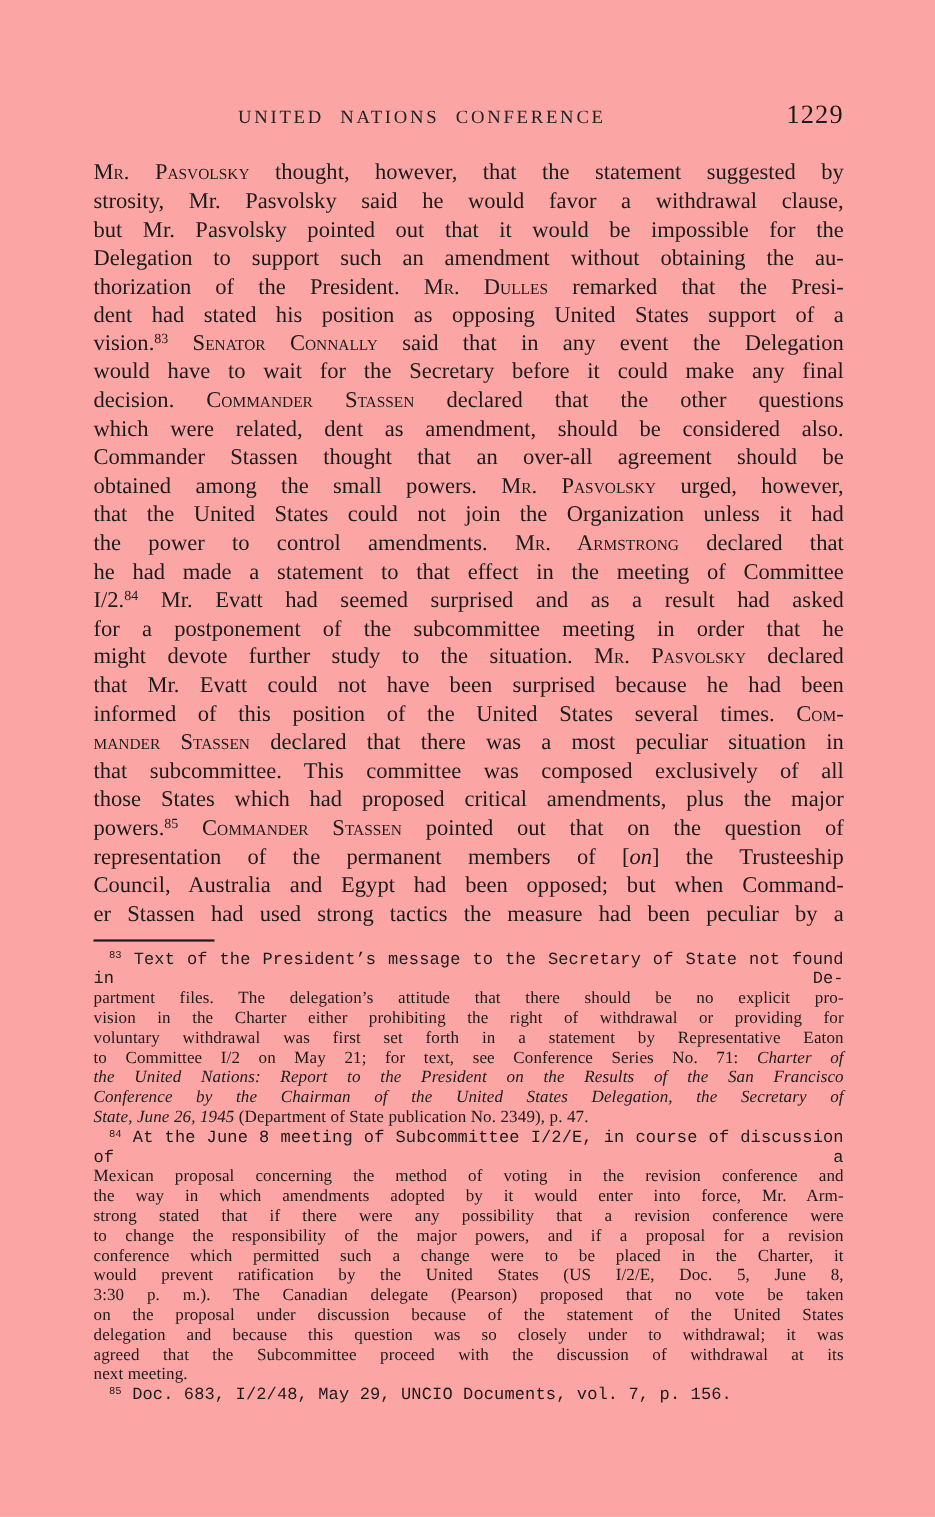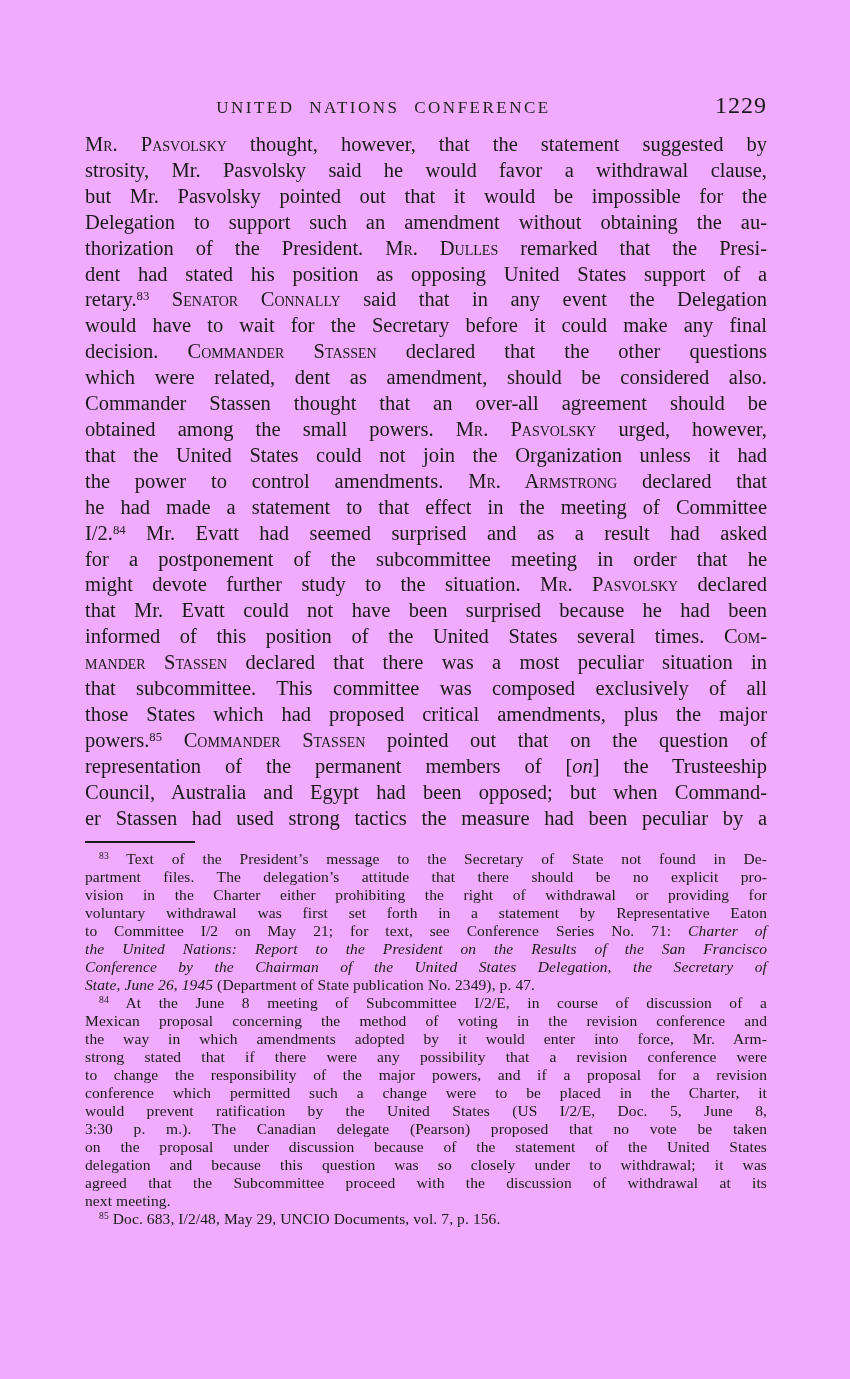--- a/index.html
+++ b/index.html
@@ -4,21 +4,21 @@
 <style>
   html, body {
     margin: 0;
     padding: 0;
     background: #f4f3ef;
   }
   .sheet {
     position: relative;
     width: 850px;
     height: 1379px;
-    background: #f0abfc;
+    background: #fca5a5;
     font-family: "Liberation Serif", "DejaVu Serif", serif;
     color: #1b1b1b;
     overflow: hidden;
   }
   .content {
     position: absolute;
     left: 85px;
     top: 92px;
     width: 682px;
   }
@@ -33,33 +33,34 @@
     letter-spacing: 2.5px;
     word-spacing: 8px;
     color: #222;
   }
   .page-number {
     font-size: 24px;
     letter-spacing: 1px;
     margin-left: 33px;
   }
   .body-text {
-    margin-top: 13px;
+    margin-top: 26px;
     font-size: 20.5px;
     line-height: 25.9px;
   }
   .line {
     text-align: justify;
     text-align-last: justify;
   }
   .line.left {
     text-align-last: left;
   }
   .line.fn-first {
     text-indent: 14px;
+    font-family: Liberation Mono, monospace;
   }
   .sc {
     font-variant: small-caps;
     font-variant-caps: small-caps;
   }
   .sup {
     font-size: 0.62em;
     vertical-align: 0.5em;
     line-height: 0;
   }
@@ -89,21 +90,21 @@
       <div class="page-number">1229</div>
     </div>
 
     <div class="body-text">
         <div class="line"><span class="sc">Mr. Pasvolsky</span><span> thought, however, that the statement suggested by</span></div>
         <div class="line"><span>strosity, Mr. Pasvolsky said he would favor a withdrawal clause,</span></div>
         <div class="line"><span>but Mr. Pasvolsky pointed out that it would be impossible for the</span></div>
         <div class="line"><span>Delegation to support such an amendment without obtaining the au-</span></div>
         <div class="line"><span>thorization of the President. </span><span class="sc">Mr. Dulles</span><span> remarked that the Presi-</span></div>
         <div class="line"><span>dent had stated his position as opposing United States support of a</span></div>
-        <div class="line"><span>retary.</span><span class="sup">83</span><span> </span><span class="sc">Senator Connally</span><span> said that in any event the Delegation</span></div>
+        <div class="line"><span>vision.</span><span class="sup">83</span><span> </span><span class="sc">Senator Connally</span><span> said that in any event the Delegation</span></div>
         <div class="line"><span>would have to wait for the Secretary before it could make any final</span></div>
         <div class="line"><span>decision. </span><span class="sc">Commander Stassen</span><span> declared that the other questions</span></div>
         <div class="line"><span>which were related, dent as amendment, should be considered also.</span></div>
         <div class="line"><span>Commander Stassen thought that an over-all agreement should be</span></div>
         <div class="line"><span>obtained among the small powers. </span><span class="sc">Mr. Pasvolsky</span><span> urged, however,</span></div>
         <div class="line"><span>that the United States could not join the Organization unless it had</span></div>
         <div class="line"><span>the power to control amendments. </span><span class="sc">Mr. Armstrong</span><span> declared that</span></div>
         <div class="line"><span>he had made a statement to that effect in the meeting of Committee</span></div>
         <div class="line"><span>I/2.</span><span class="sup">84</span><span> Mr. Evatt had seemed surprised and as a result had asked</span></div>
         <div class="line"><span>for a postponement of the subcommittee meeting in order that he</span></div>

